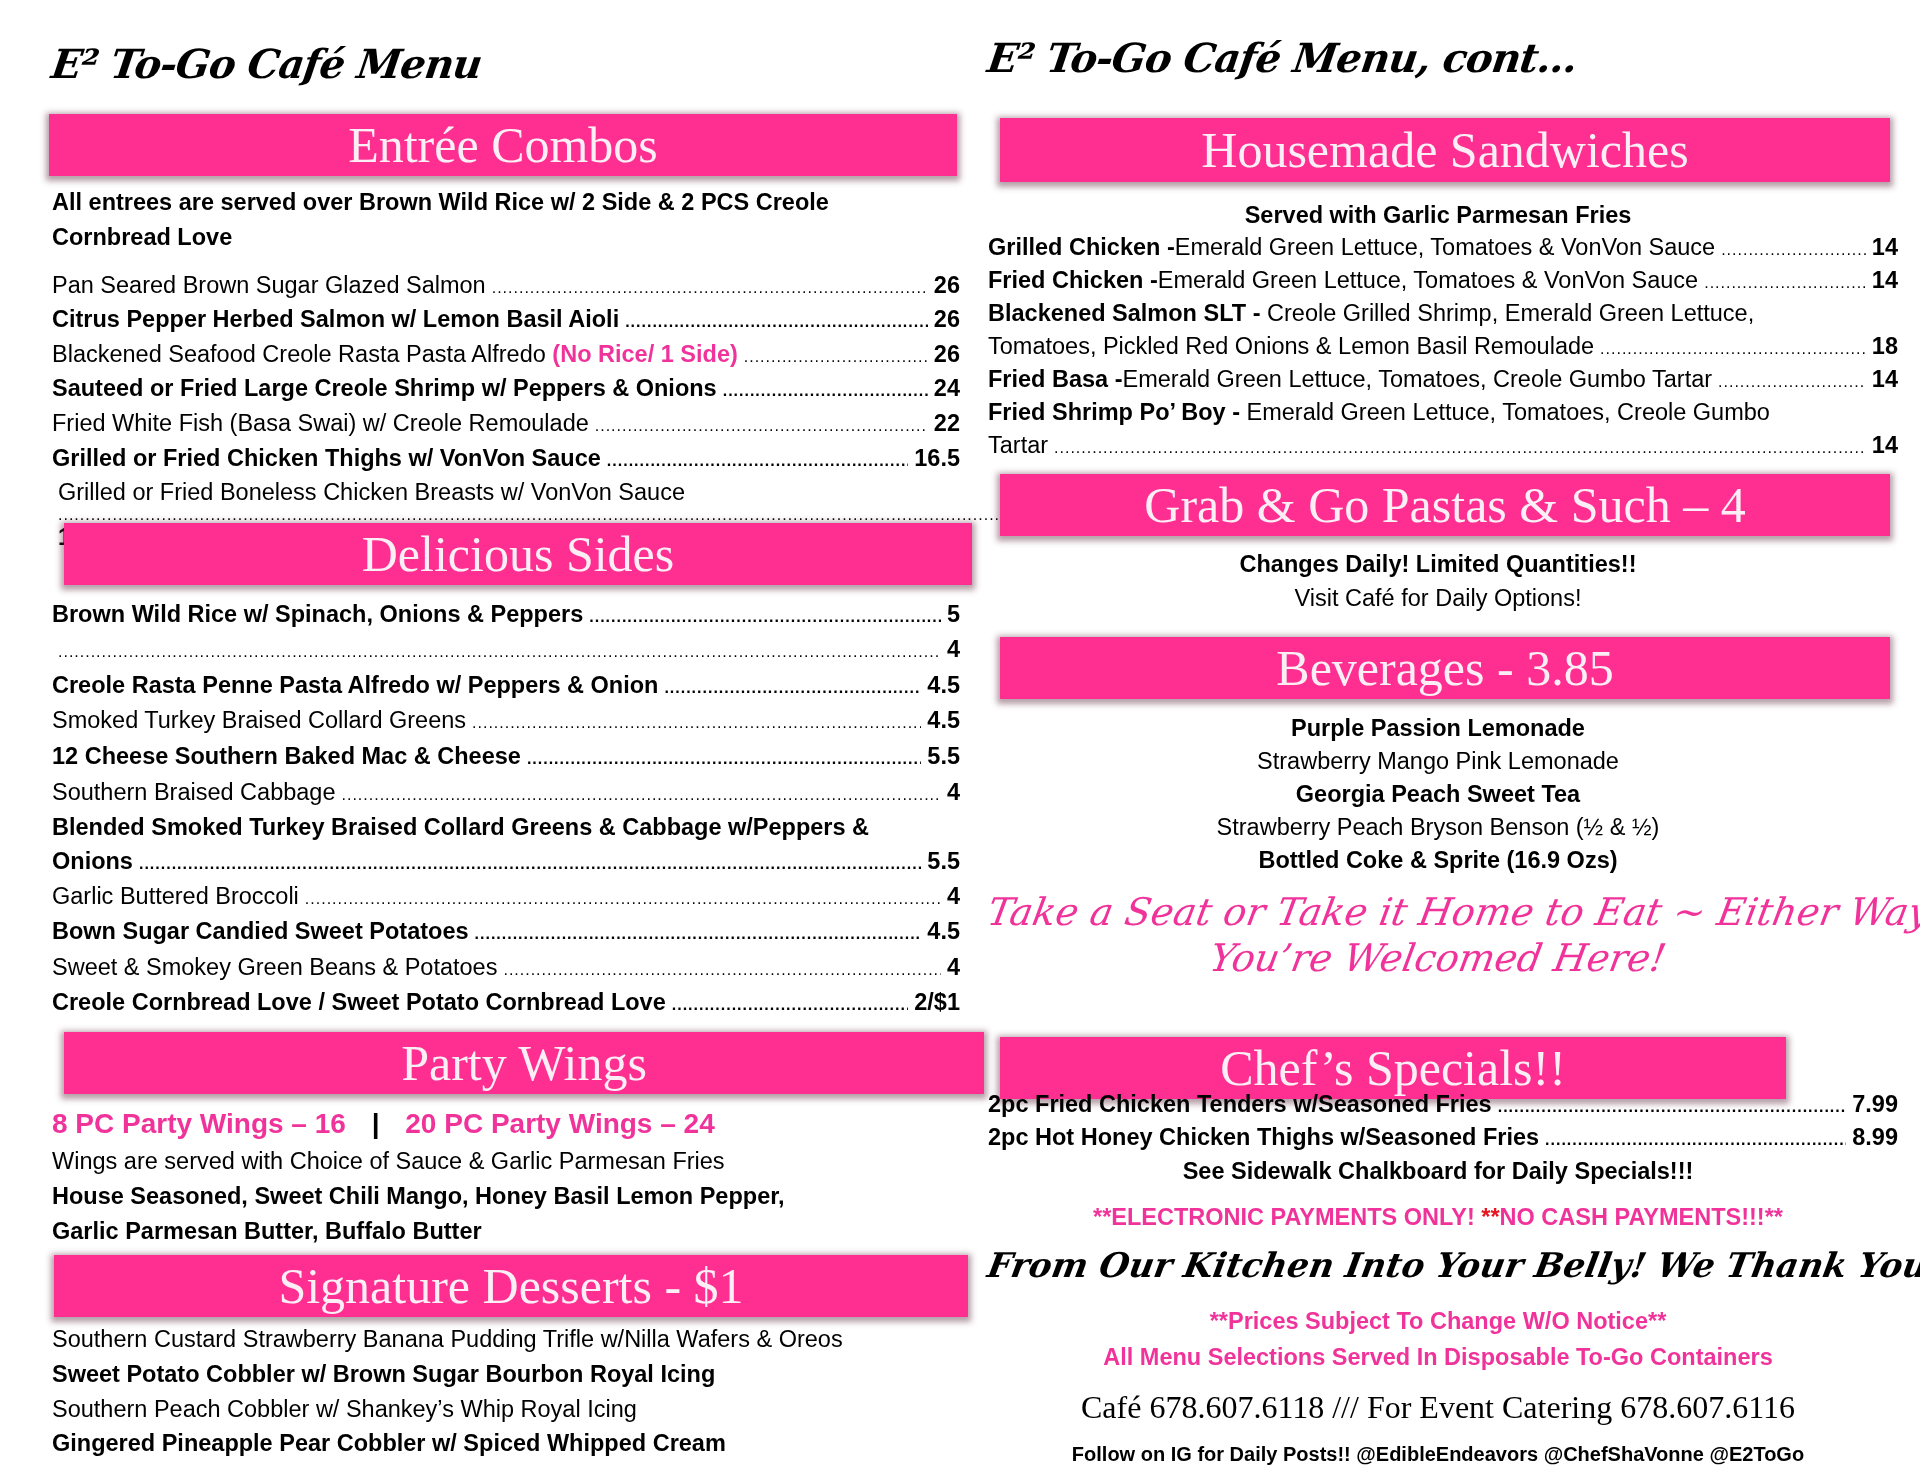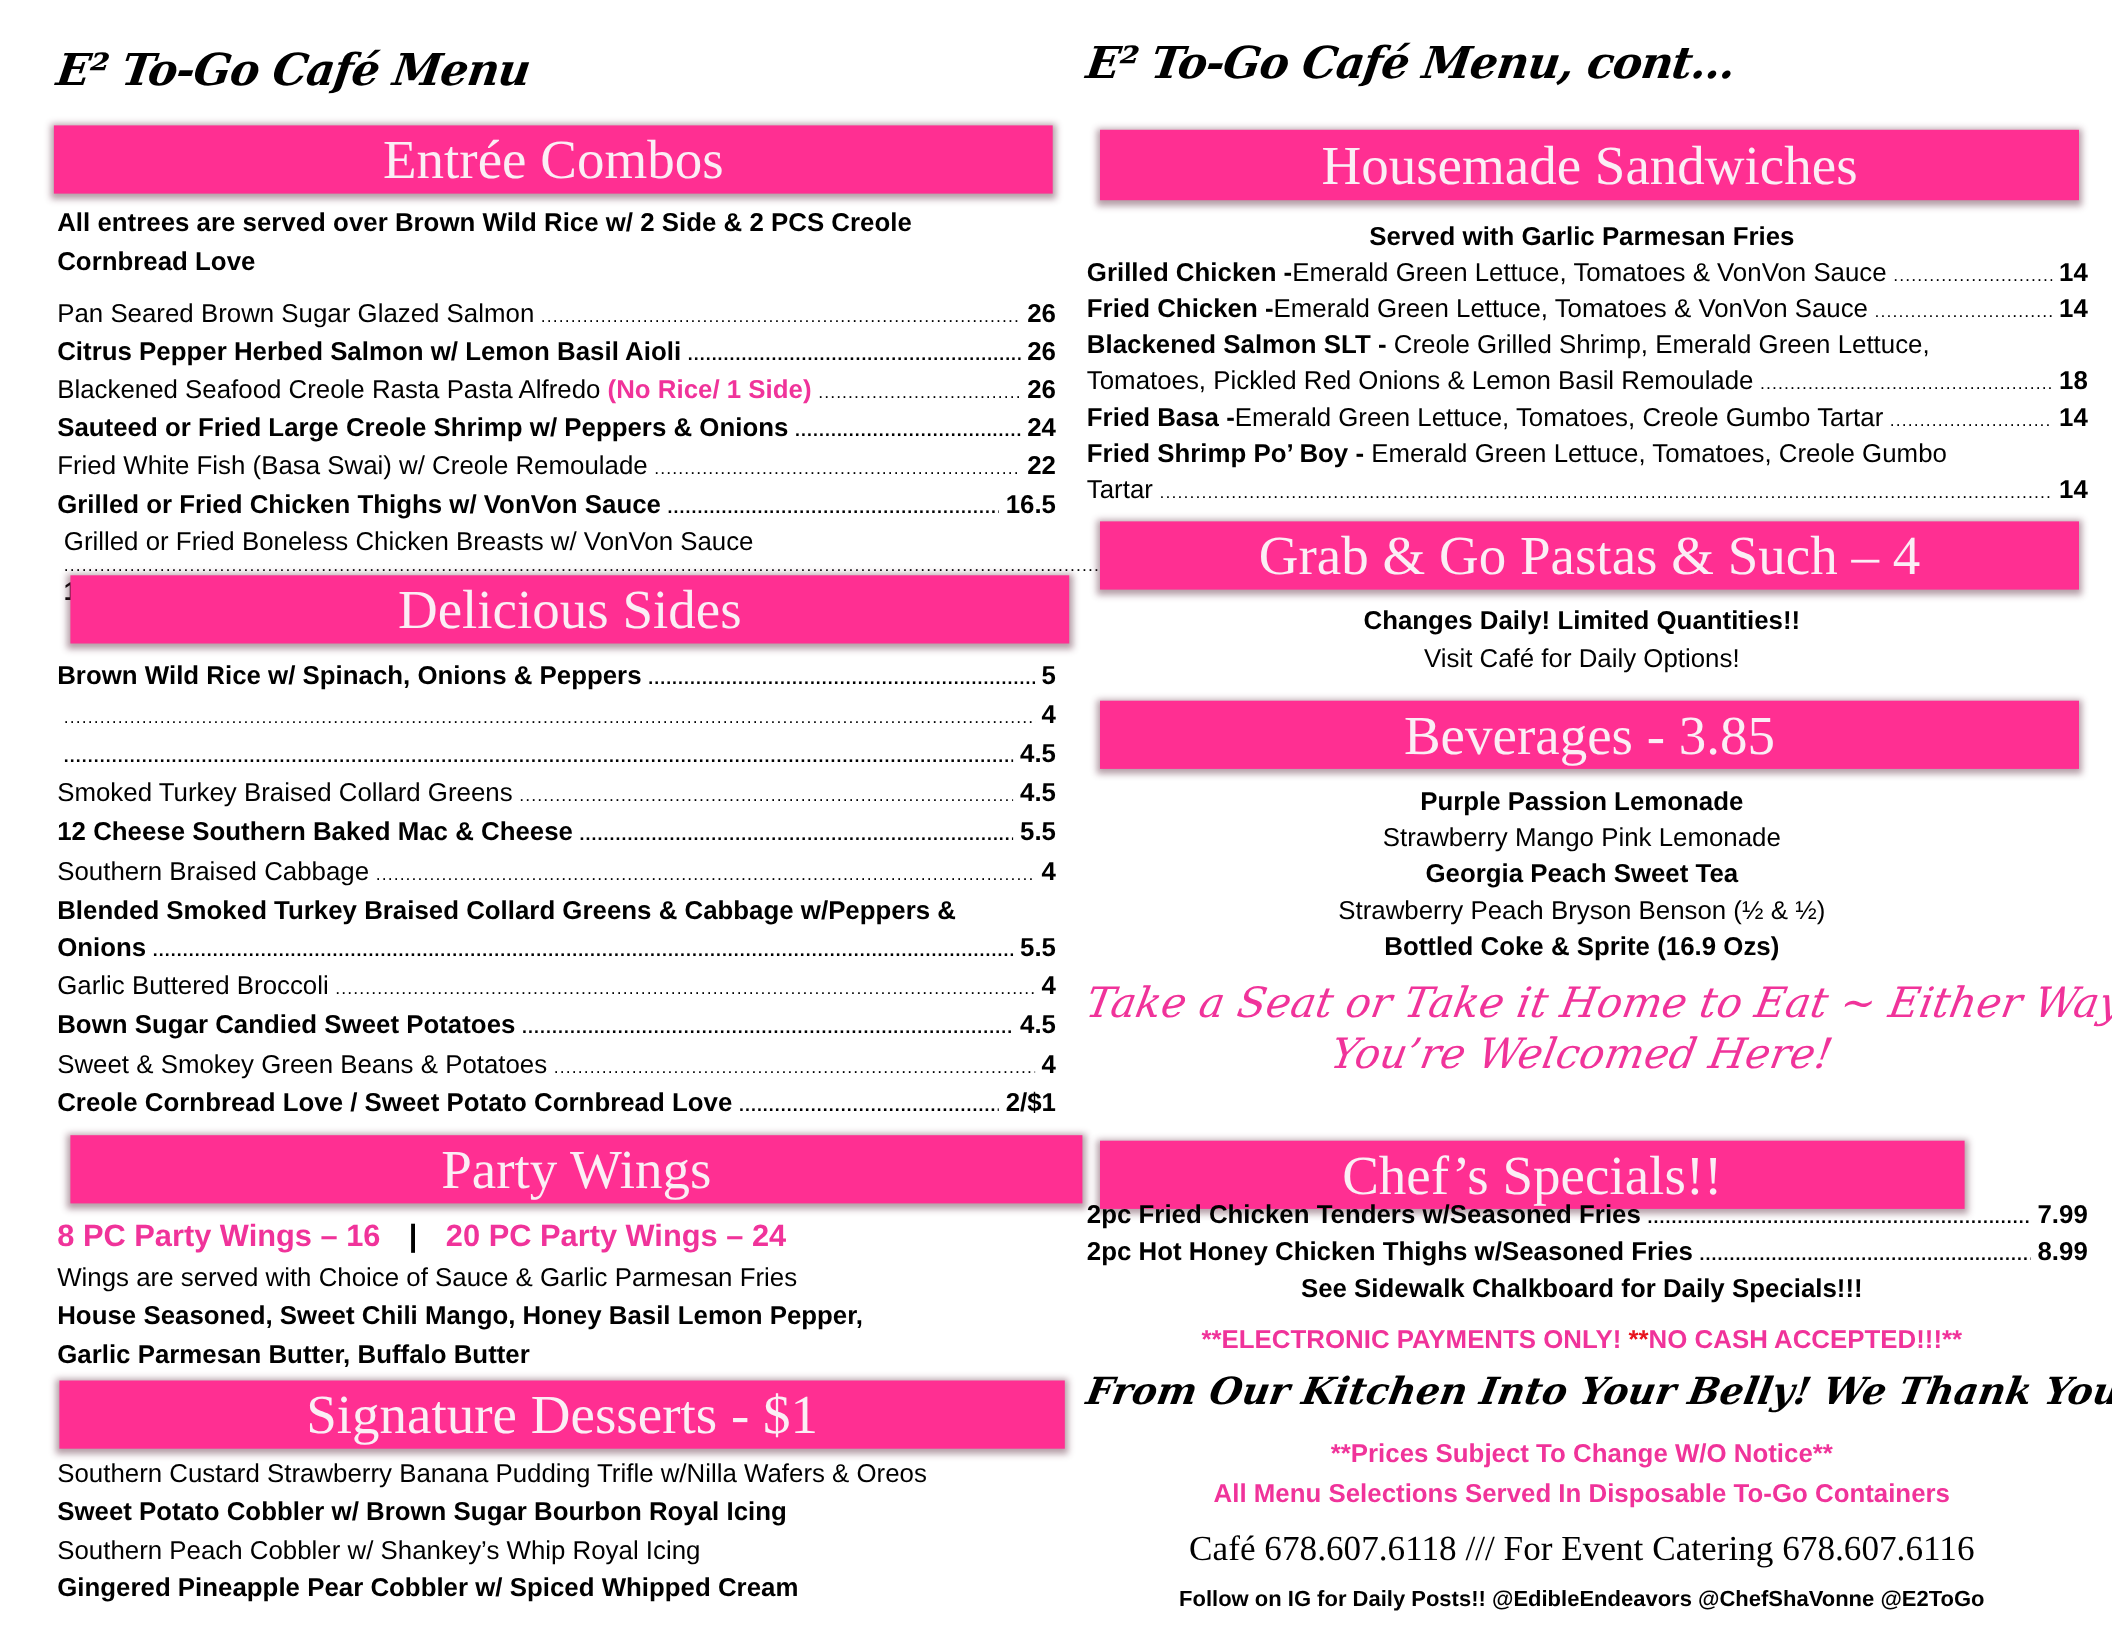--- a/index.html
+++ b/index.html
@@ -75,20 +75,21 @@
   <div class="row b" style="top:601px;width:908px;">
       <span class="name">Brown Wild Rice w/ Spinach, Onions &amp; Peppers</span>
       <span class="dots"></span>
       <span class="price">5</span>
     </div>
   <div class="row" style="top:636px;width:908px;">
       <span class="dots"></span>
       <span class="price">4</span>
     </div>
   <div class="row b" style="top:672px;width:908px;">
+      <span class="name">Creole Rasta Penne Pasta Alfredo  w/ Peppers &amp; Onion</span>
       <span class="dots"></span>
       <span class="price">4.5</span>
     </div>
   <div class="row" style="top:707px;width:908px;">
       <span class="name">Smoked Turkey  Braised Collard Greens</span>
       <span class="dots"></span>
       <span class="price">4.5</span>
     </div>
   <div class="row b" style="top:743px;width:908px;">
       <span class="name">12 Cheese Southern Baked Mac &amp; Cheese</span>
@@ -214,20 +215,20 @@
       <span class="price">7.99</span>
     </div>
   <div class="row b" style="top:1124px;width:910px;">
       <span class="name">2pc Hot Honey Chicken Thighs w/Seasoned Fries</span>
       <span class="dots"></span>
       <span class="price">8.99</span>
     </div>
   <div class="center b" style="top:1158px;">See Sidewalk Chalkboard for Daily Specials!!!</div>
 
   <div class="center b" style="top:1204px;">
-    <span class="pink">**ELECTRONIC PAYMENTS ONLY! </span><span class="red">**</span><span class="pink">NO CASH ACCEPTED!!!**</span>
+    <span class="pink">**ELECTRONIC PAYMENTS ONLY! </span><span class="red">**</span><span class="pink">NO CASH PAYMENTS!!!**</span>
   </div>
   <div class="script-black" style="top:1245px;">From Our Kitchen Into Your Belly!  We Thank You!</div>
   <div class="center b pink" style="top:1308px;">**Prices Subject To Change W/O Notice**</div>
   <div class="center b pink" style="top:1344px;">All Menu Selections Served In Disposable To-Go Containers</div>
   <div class="phone" style="top:1389px;">Café 678.607.6118 ///  For Event Catering 678.607.6116</div>
   <div class="center b" style="top:1443px;font-size:20px;">Follow on IG for Daily Posts!! @EdibleEndeavors @ChefShaVonne @E2ToGo</div>
 </div>
 
 </body></html>

